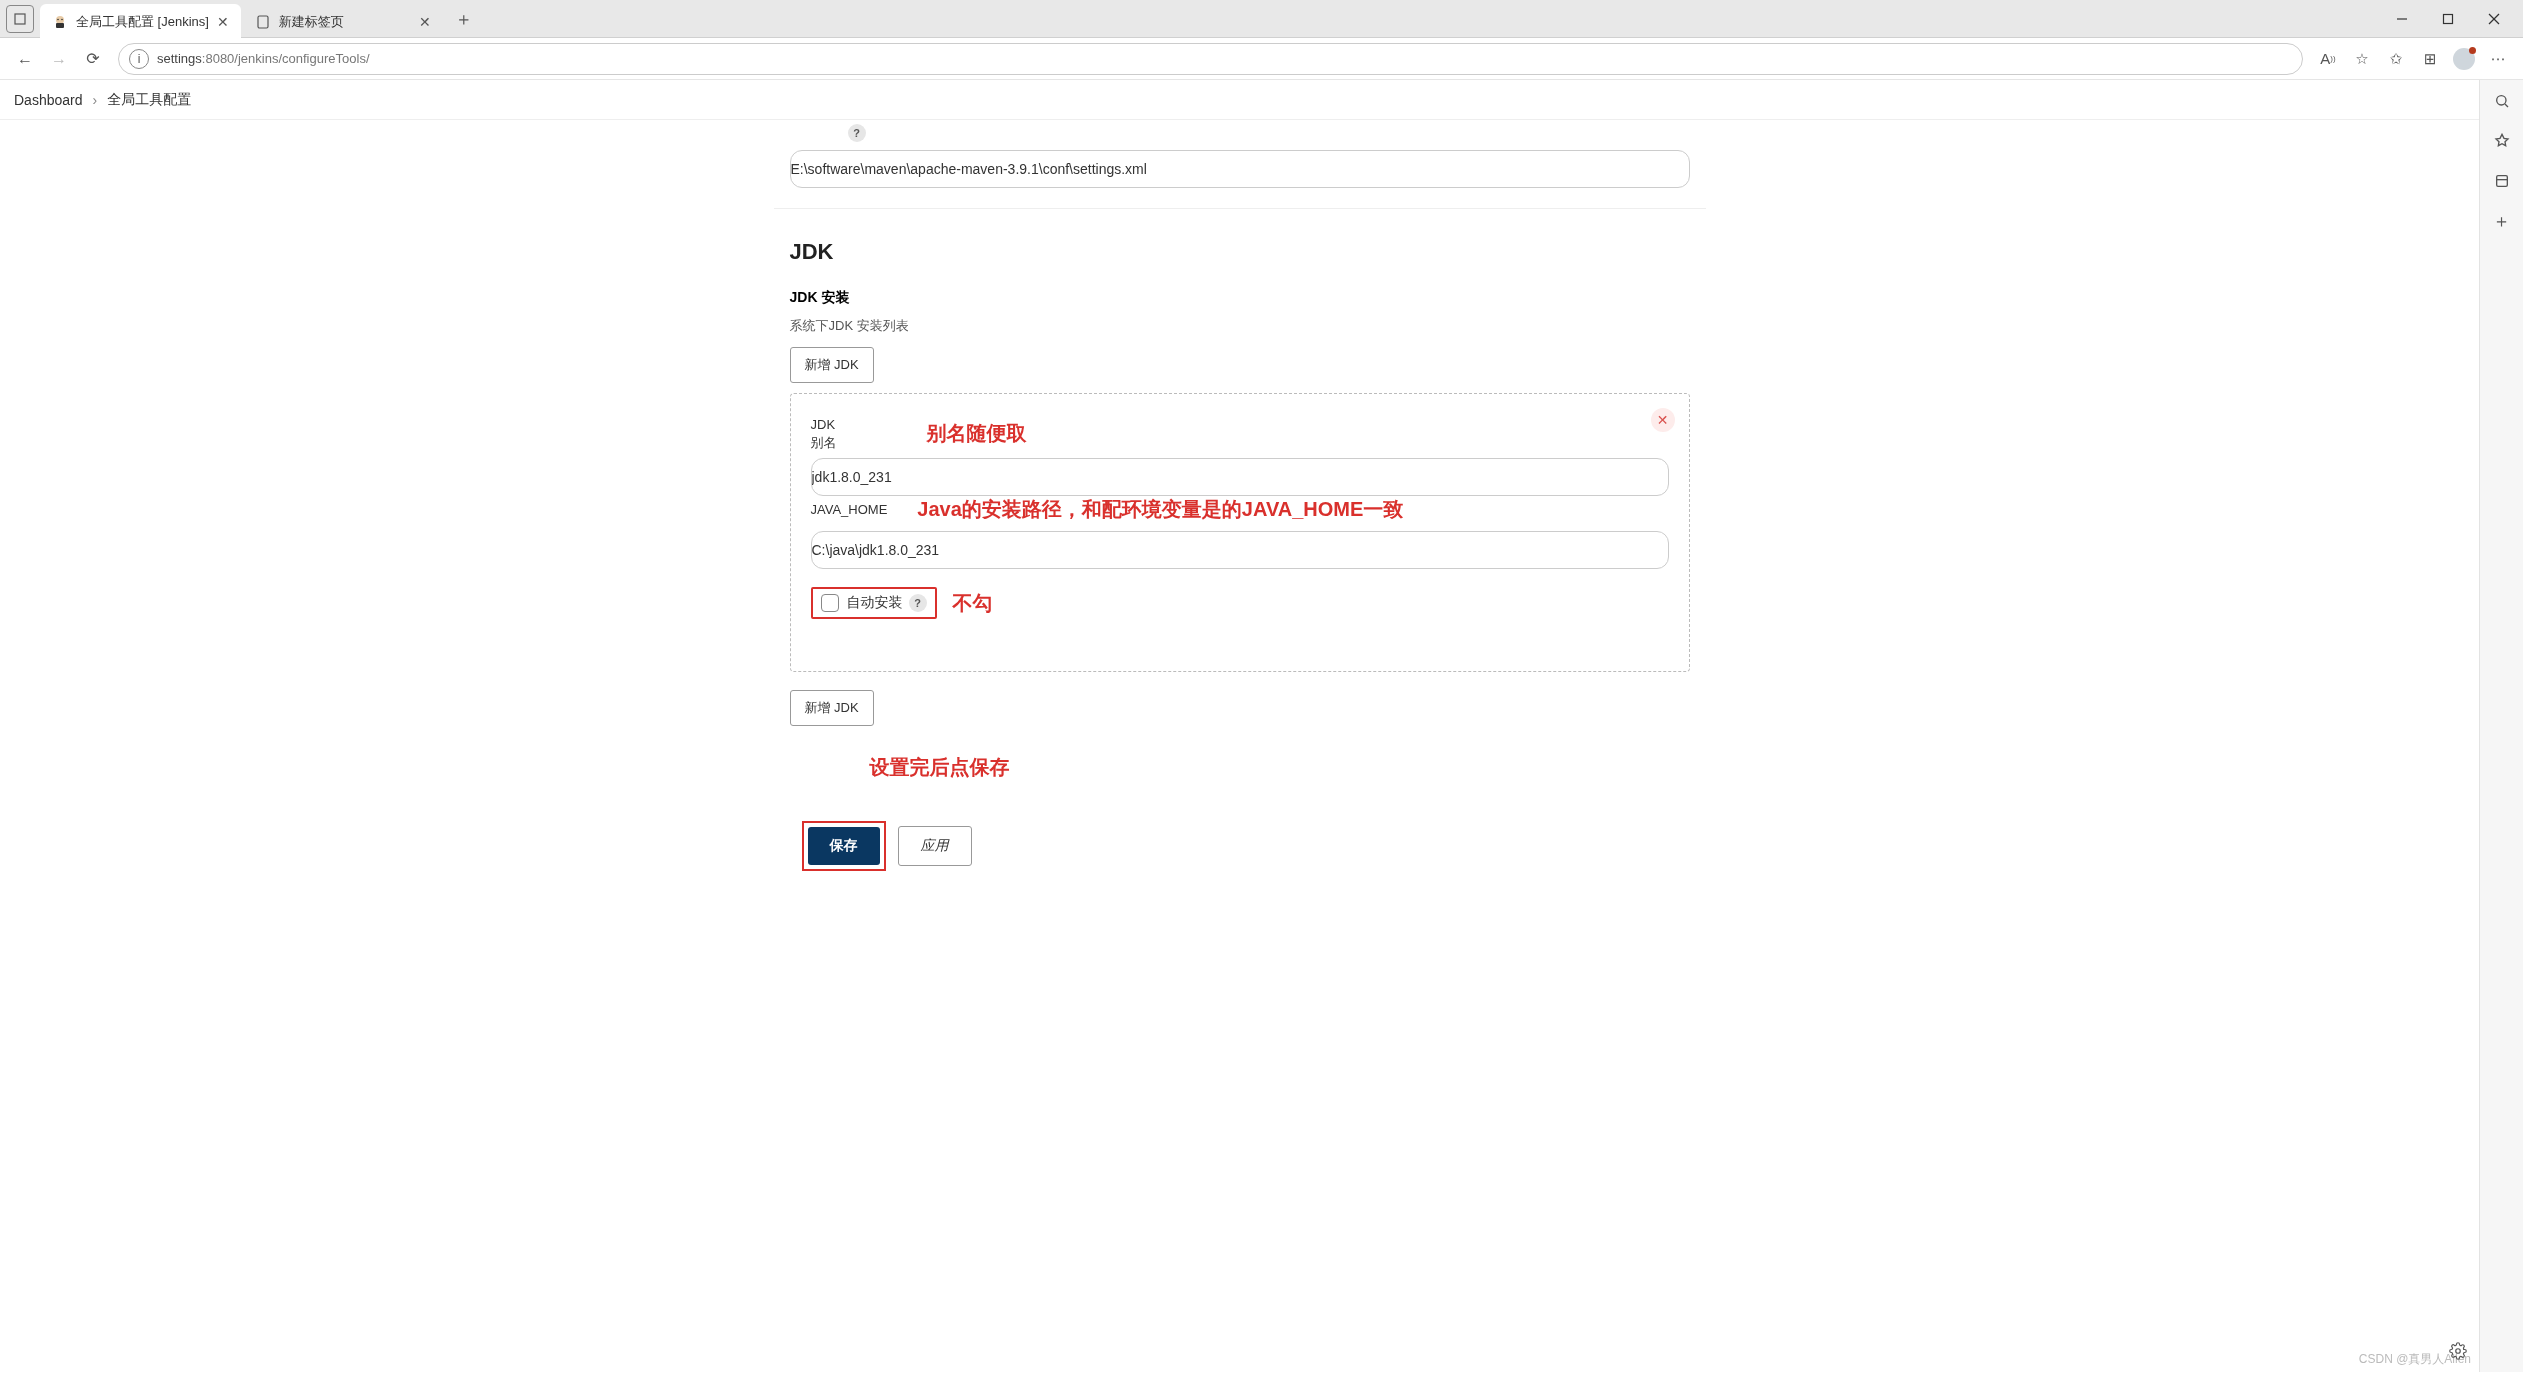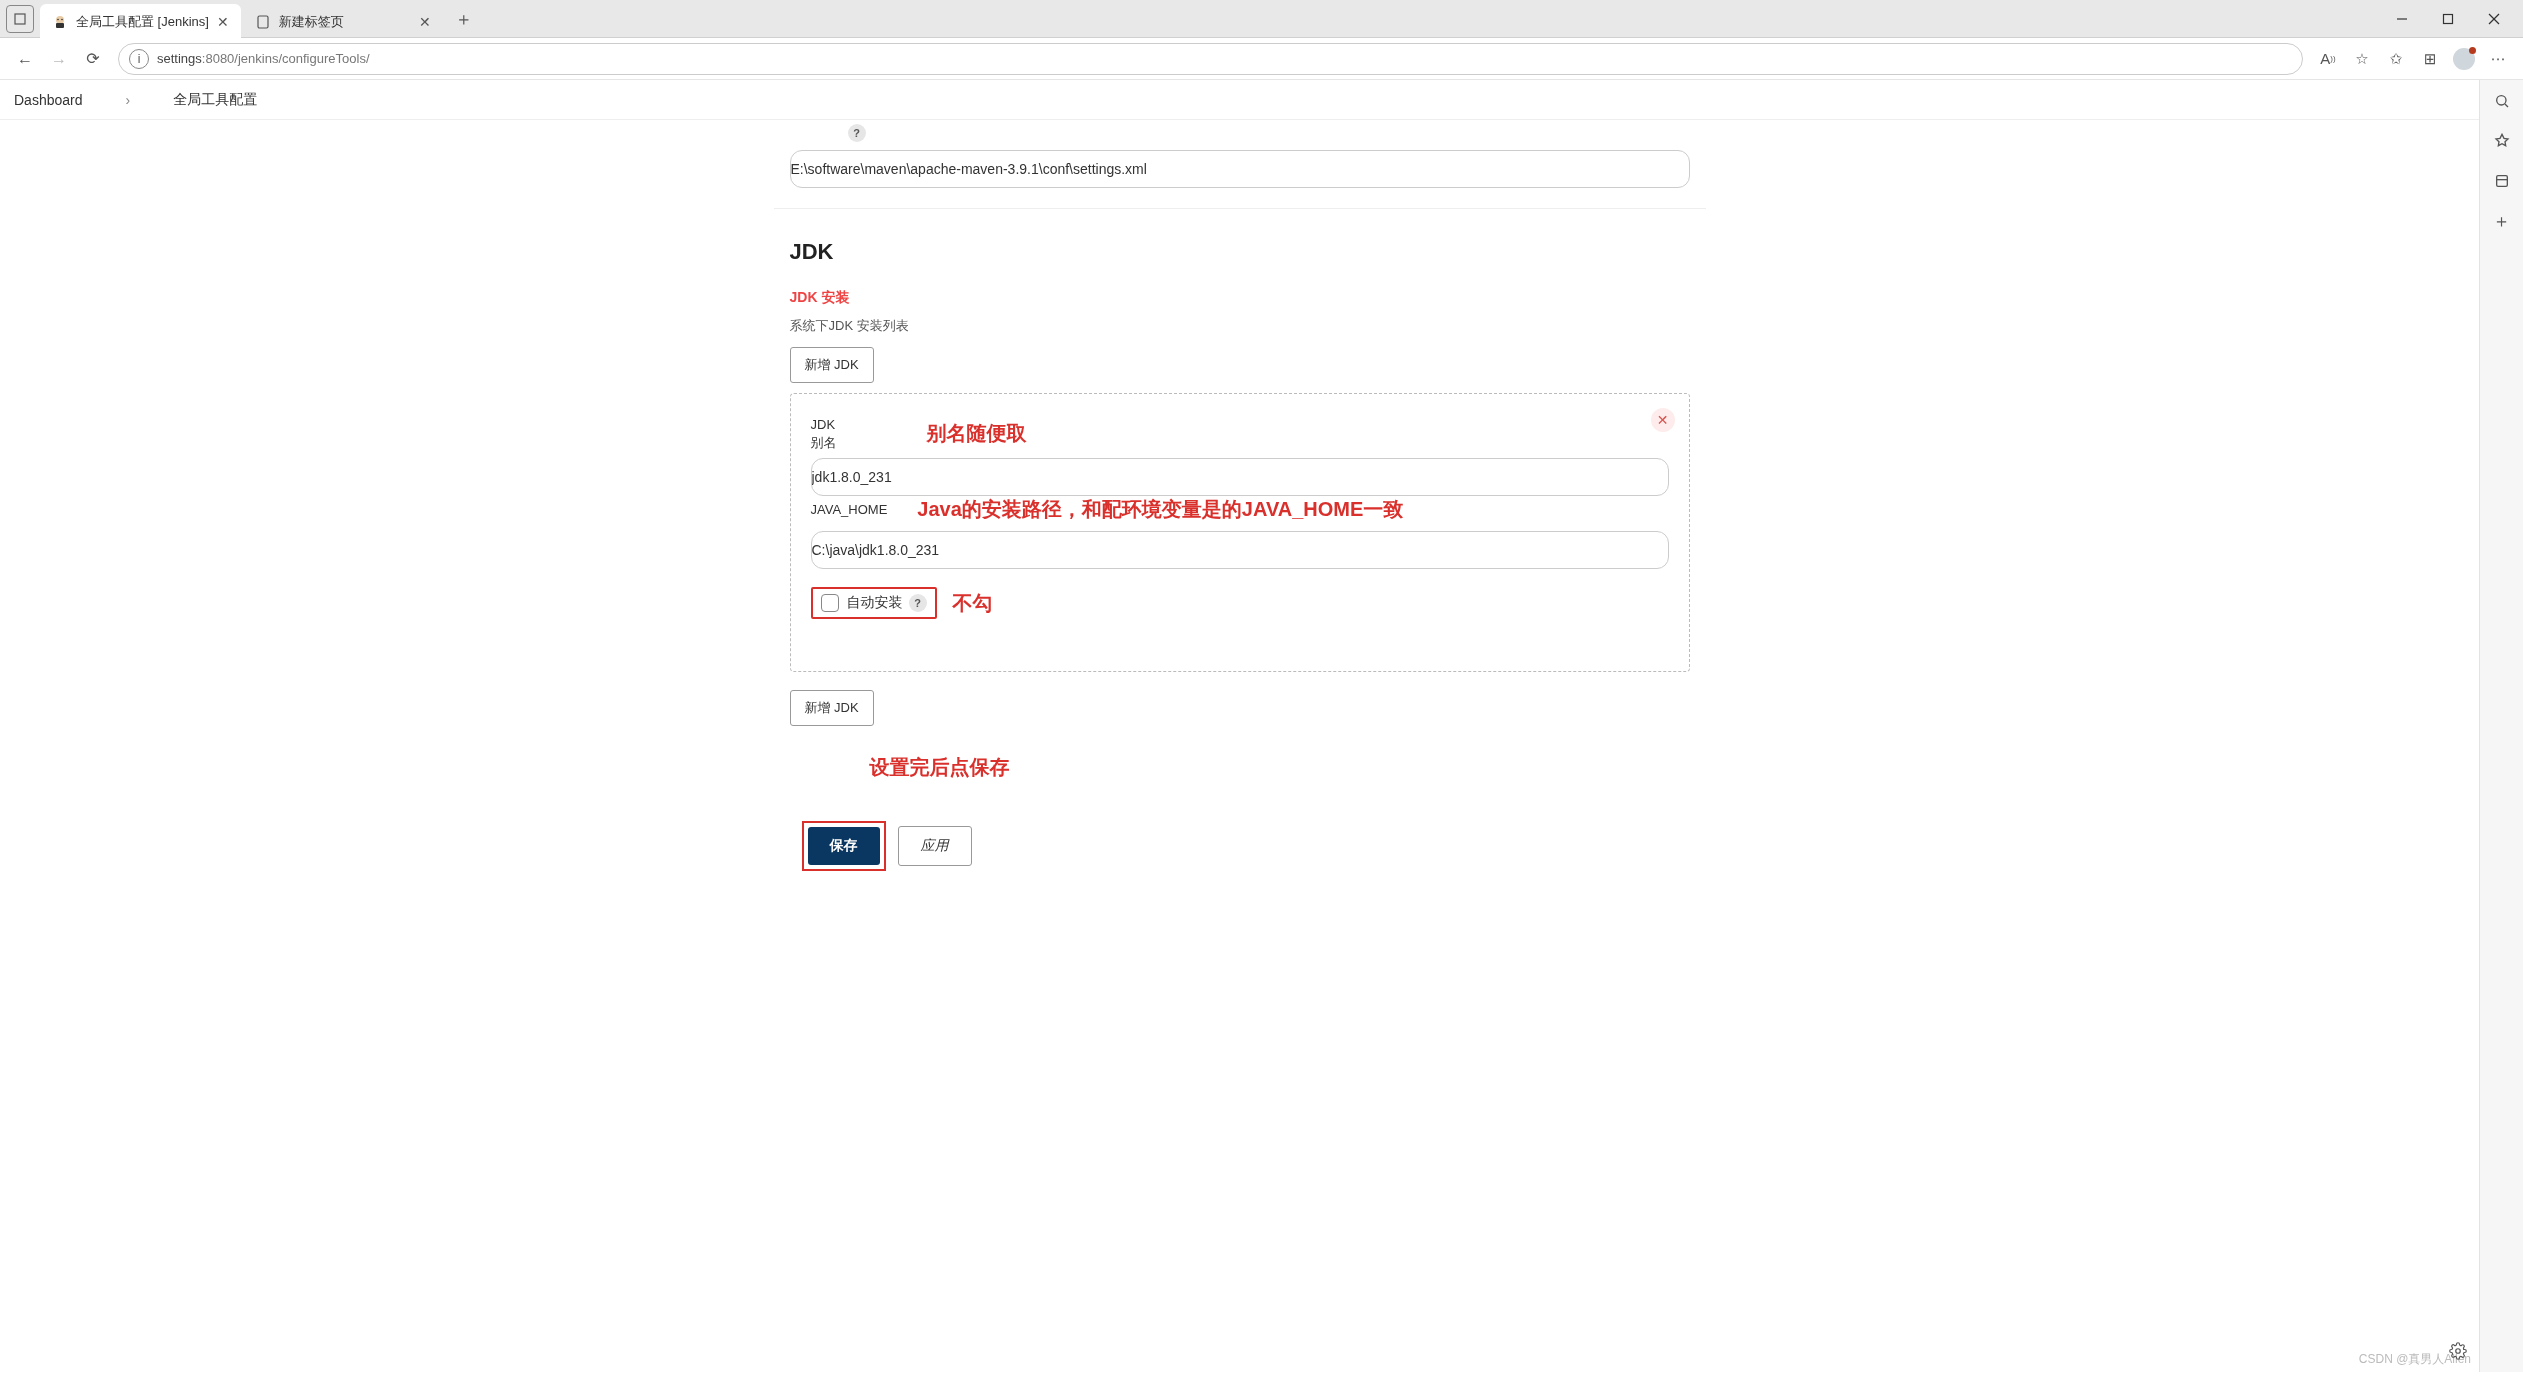--- a/index.html
+++ b/index.html
@@ -25,33 +25,33 @@
 .addr-host{color:#444;}
 .addr-path{color:#777;}
 .bar-icon{width:34px;height:34px;display:flex;align-items:center;justify-content:center;color:#555;font-size:15px;border-radius:4px;}
 .avatar{width:22px;height:22px;border-radius:50%;background:#cfd6dc;position:relative;}
 .avatar::after{content:"";position:absolute;width:7px;height:7px;background:#b53a1d;border-radius:50%;right:-1px;top:-1px;}
 
 .main-area{display:flex;height:calc(100% - 84px);}
 .content-col{flex:1;display:flex;flex-direction:column;min-width:0;}
 
 
-.breadcrumb{display:flex;align-items:center;height:40px;padding:0 14px;background:#fff;font-size:14px;color:#333;border-bottom:1px solid #eee;gap:33px;}
+.breadcrumb{display:flex;align-items:center;height:40px;padding:0 14px;background:#fff;font-size:14px;color:#333;border-bottom:1px solid #eee;}
 .breadcrumb a{color:#333;text-decoration:none;}
 .breadcrumb .sep{margin:0 10px;color:#888;}
 
 .page-scroll{flex:1;overflow:auto;position:relative;}
 .page-inner{width:960px;margin:0 auto;padding:0 30px 40px;position:relative;}
 
 .field-row{margin-bottom:20px;}
 .text-input{width:100%;height:38px;border:1px solid #ccc;border-radius:12px;padding:0 0;font-size:14px;color:#333;}
 .help-badge{display:inline-flex;align-items:center;justify-content:center;width:18px;height:18px;border-radius:50%;background:#e6e6e6;color:#555;font-size:11px;font-weight:bold;margin-left:6px;}
 
 h2.section{font-size:22px;font-weight:700;margin:30px 0 24px;color:#222;}
-.subhead{font-size:14px;font-weight:600;margin-bottom:10px;color:#ef4444;}
+.subhead{font-size:14px;font-weight:600;margin-bottom:10px;color:#000000;}
 .subcaption{font-size:13px;color:#555;margin-bottom:12px;}
 .btn-outline{display:inline-block;padding:8px 14px;border:1px solid #999;border-radius:3px;font-size:13px;color:#333;background:#fff;cursor:pointer;}
 
 .dashed-box{border:1px dashed #bbb;border-radius:4px;padding:22px 20px;position:relative;margin-top:-1px;}
 .dashed-box .del{position:absolute;right:14px;top:14px;width:24px;height:24px;border-radius:50%;background:#fdeceb;color:#d9534f;display:flex;align-items:center;justify-content:center;font-size:14px;cursor:pointer;}
 .dashed-label{font-size:13px;color:#333;margin-bottom:6px;line-height:1.4;}
 .inner-field{}
 
 .anno{color:#d9302c;font-weight:700;font-size:20px;}
 .anno-inline{display:inline-block;margin-left:30px;}

